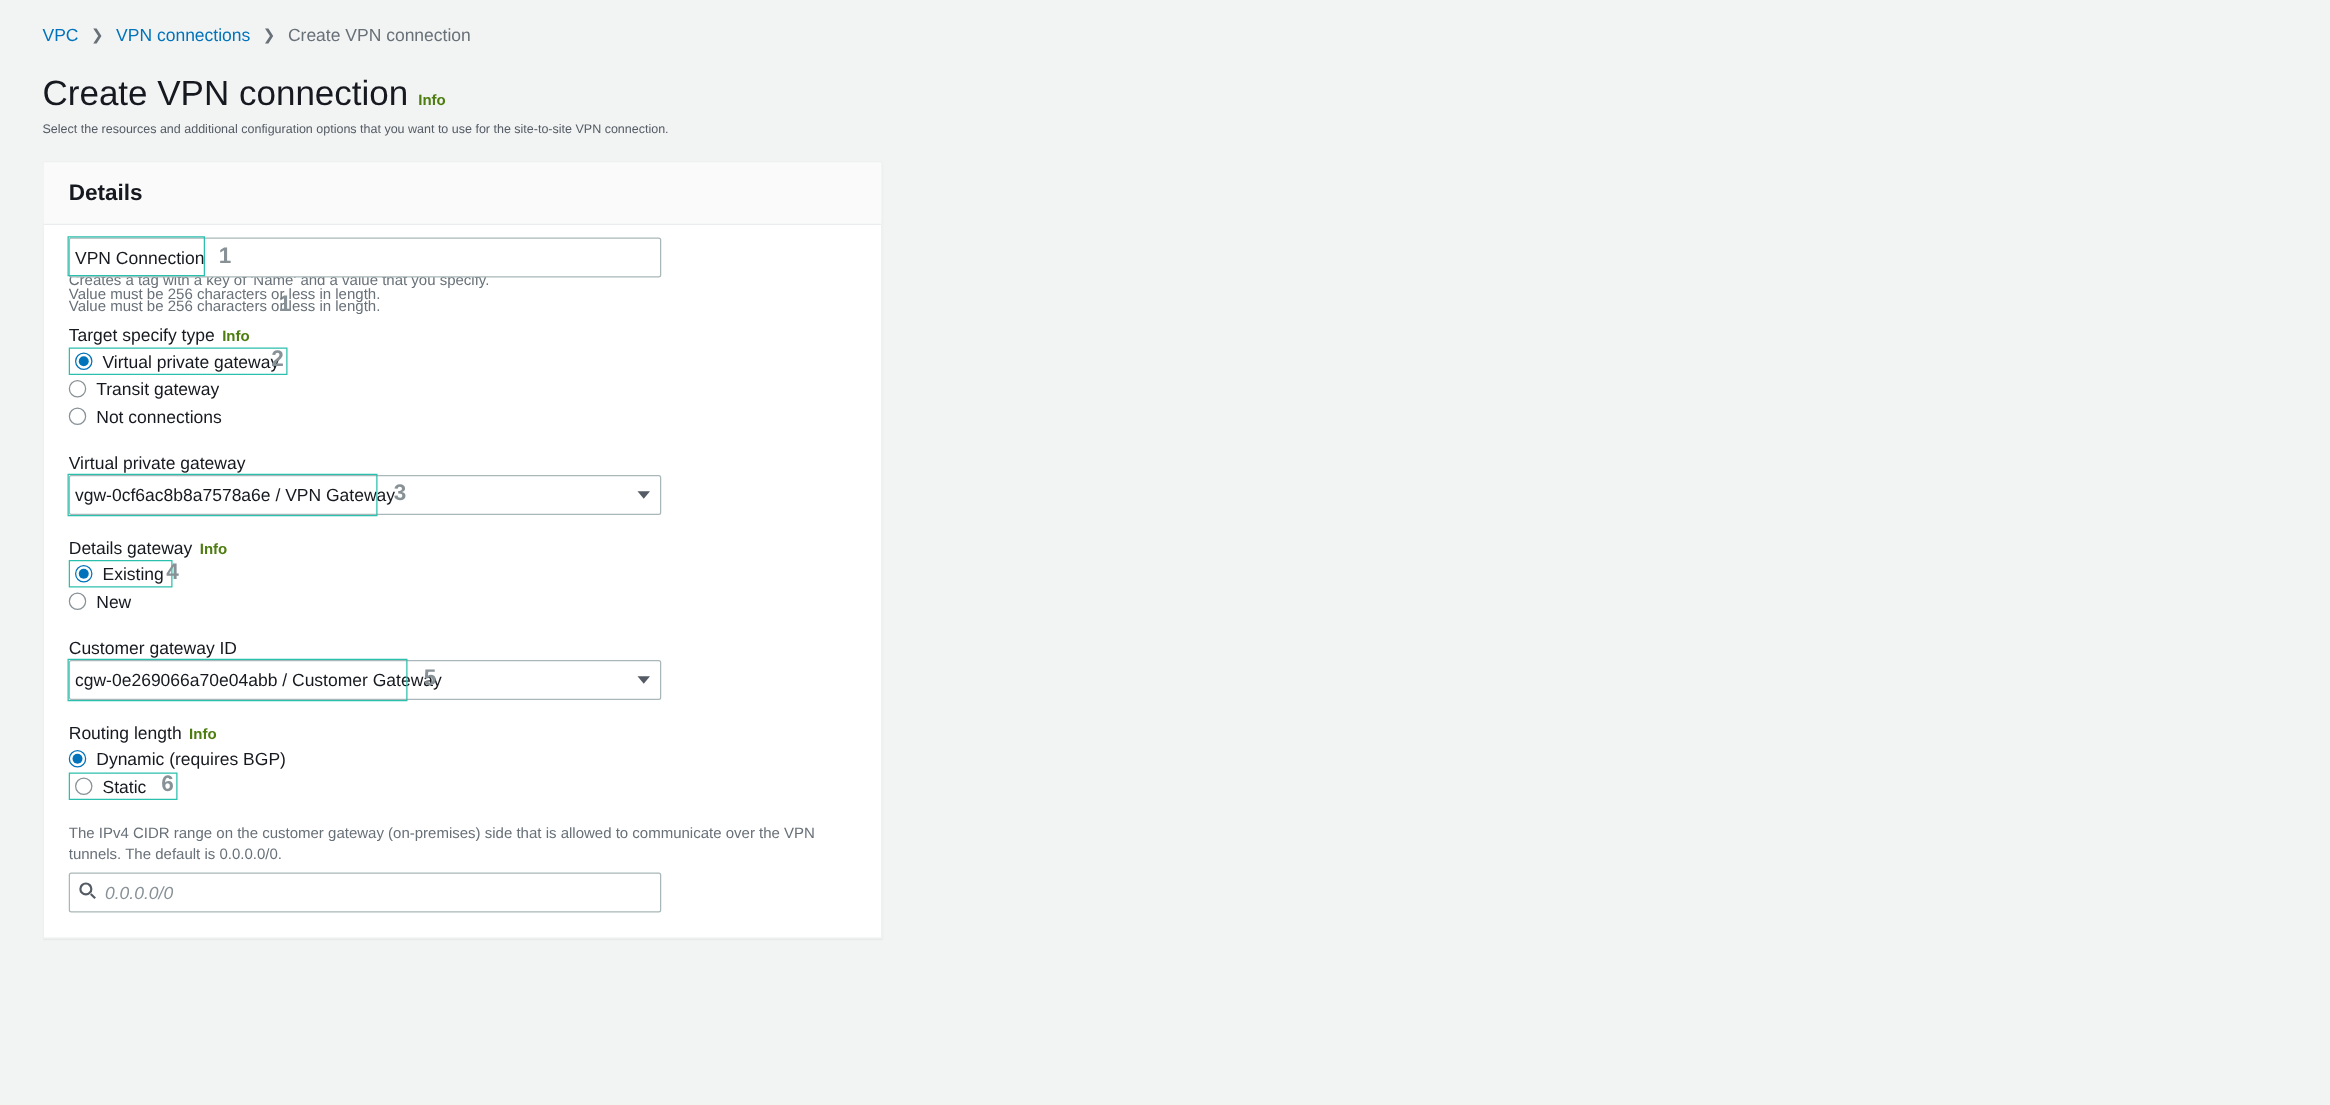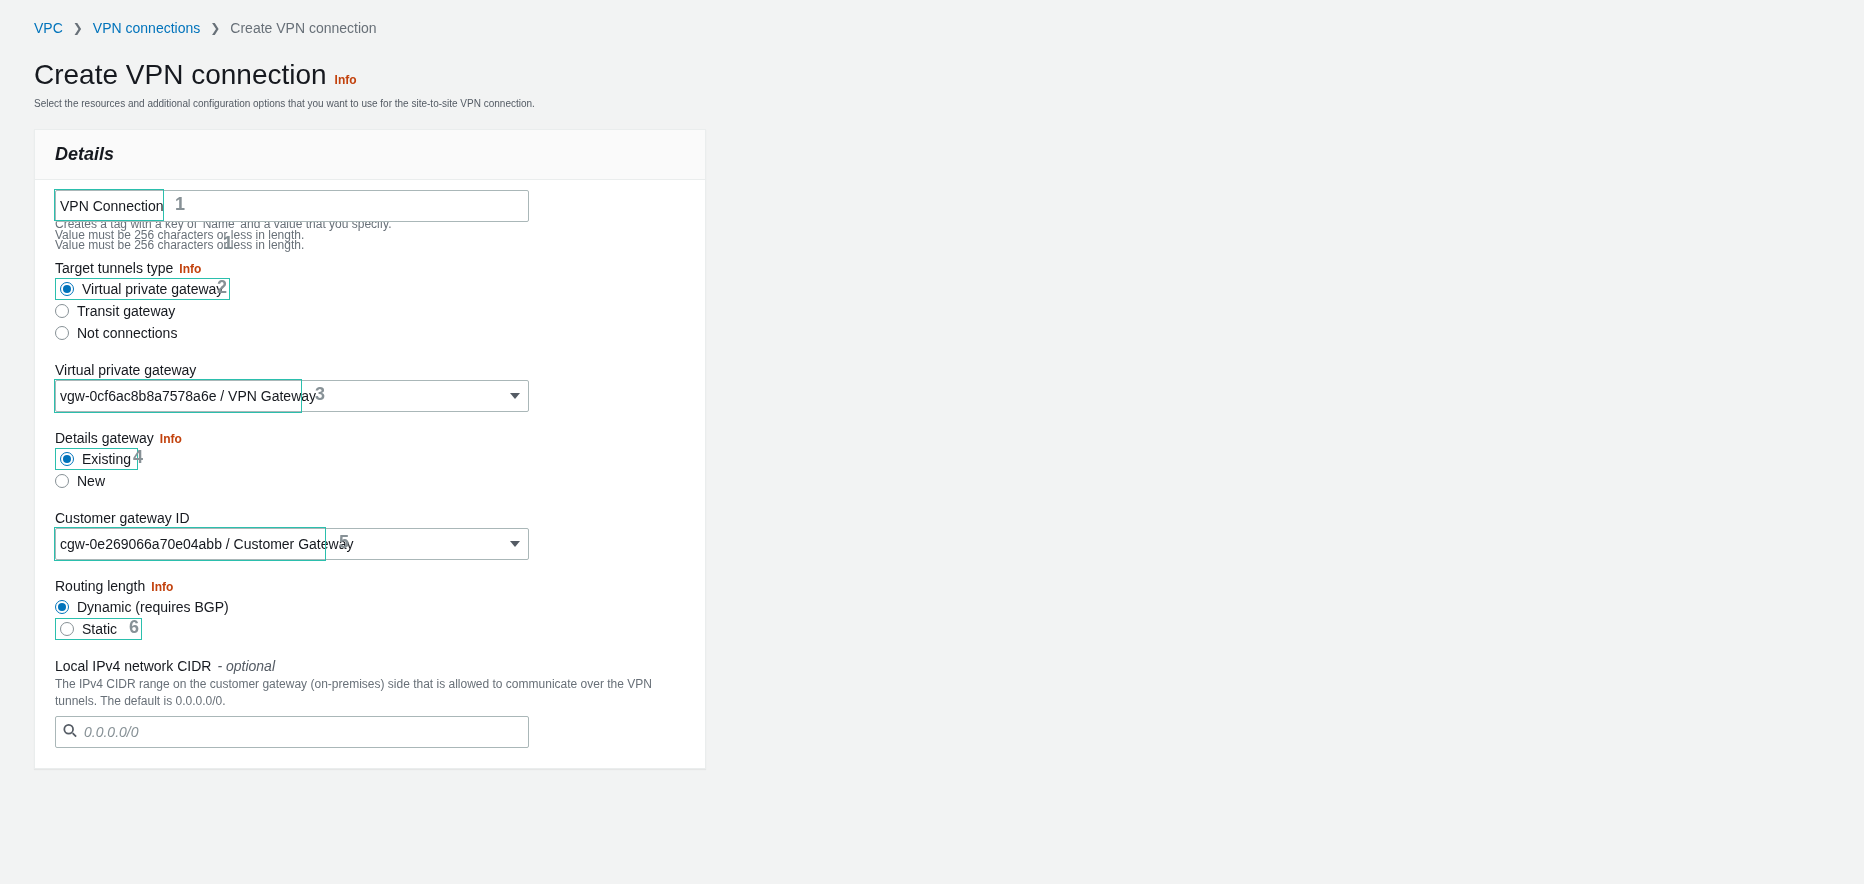--- a/index.html
+++ b/index.html
@@ -18,33 +18,32 @@
     align-items: center;
     gap: 10px;
     margin-bottom: 22px;
     font-size: 14px;
   }
   .breadcrumb a { color: #0073bb; text-decoration: none; cursor: pointer; }
   .breadcrumb .chevron { color: #687078; font-size: 12px; }
   .breadcrumb .current { color: #687078; }
   .page-title-row { display: flex; align-items: baseline; gap: 8px; margin-bottom: 6px; }
   .page-title { font-size: 28px; font-weight: 400; line-height: 1.2; }
-  .info-link { color: #c2410c; font-size: 12px; font-weight: 700; cursor: pointer; }
+  .info-link { color: #4d7c0f; font-size: 12px; font-weight: 700; cursor: pointer; }
   .page-desc { color: #545b64; font-size: 10px; margin-bottom: 20px; }
   .panel {
     background: #fff;
     border: 1px solid #eaeded;
     width: 672px;
     box-shadow: 0 1px 1px rgba(0,0,0,0.05);
   }
   .panel-header {
     padding: 14px 20px;
     border-bottom: 1px solid #eaeded;
     background:#fafafa;
-    font-style:italic;
   }
   .panel-header h2 { font-size: 18px; font-weight: 700; }
   .panel-body { padding: 18px 20px 20px; }
   .field { margin-bottom: 18px; position: relative; }
   .field-label {
     font-size: 14px;
     color: #16191f;
     margin-bottom: 2px;
     display: flex;
     align-items: baseline;
@@ -160,21 +159,21 @@
         <div style="position:relative;">
           <input class="text-input" data-name="name-tag-input" value="VPN Connection" style="">
           <div style="position:absolute;left:-1px;top:-1px;height:32px;width:110px;border:1px solid #2bbfad;pointer-events:none;" data-name="highlight-box-1"></div>
           <div class="annotation" style="left:120px; top:4px;" data-name="annotation-1">1</div>
         </div>
         <div class="field-hint" data-name="name-tag-hint">Value must be 256 characters or less in length.</div>
       </div>
 
       <div class="field" data-name="field-target-gateway-type">
         <div class="field-label">
-          <span data-name="target-gw-label">Target tunnels type</span>
+          <span data-name="target-gw-label">Target specify type</span>
           <span class="info-link" data-name="info-link-target-gw">Info</span>
         </div>
         <div style="position:relative;">
           <div class="radio-row" data-name="radio-virtual-private-gateway" style="border:1px solid #2bbfad;width:fit-content;padding:2px 6px 2px 4px;">
             <span class="radio checked" data-name="radio-icon"></span>
             <span data-name="radio-label-vpg">Virtual private gateway</span>
           </div>
           <div class="annotation" style="left:162px; top:-1px;" data-name="annotation-2">2</div>
         </div>
         <div class="radio-row" data-name="radio-transit-gateway">
@@ -245,24 +244,20 @@
         <div style="position:relative;">
           <div class="radio-row" data-name="radio-static" style="border:1px solid #2bbfad;width:fit-content;padding:2px 24px 2px 4px;">
             <span class="radio" data-name="radio-icon"></span>
             <span data-name="radio-label-static">Static</span>
           </div>
           <div class="annotation" style="left:74px; top:-1px;" data-name="annotation-6">6</div>
         </div>
       </div>
 
       <div class="field" data-name="field-local-cidr" style="margin-bottom:0;">
-        <div class="field-label">
-          <span data-name="local-cidr-label">Local IPv4 network CIDR</span>
-          <span class="optional" data-name="local-cidr-optional">- optional</span>
-        </div>
         <div class="field-desc" data-name="local-cidr-desc">The IPv4 CIDR range on the customer gateway (on-premises) side that is allowed to communicate over the VPN tunnels. The default is 0.0.0.0/0.</div>
         <div class="search-wrap">
           <span class="search-icon" data-name="search-icon">
             <svg width="14" height="14" viewBox="0 0 16 16" fill="none" stroke="#545b64" stroke-width="2">
               <circle cx="6.5" cy="6.5" r="5"></circle>
               <line x1="11" y1="11" x2="15" y2="15"></line>
             </svg>
           </span>
           <input class="search-input" data-name="local-cidr-input" placeholder="0.0.0.0/0" style="">
         </div>

